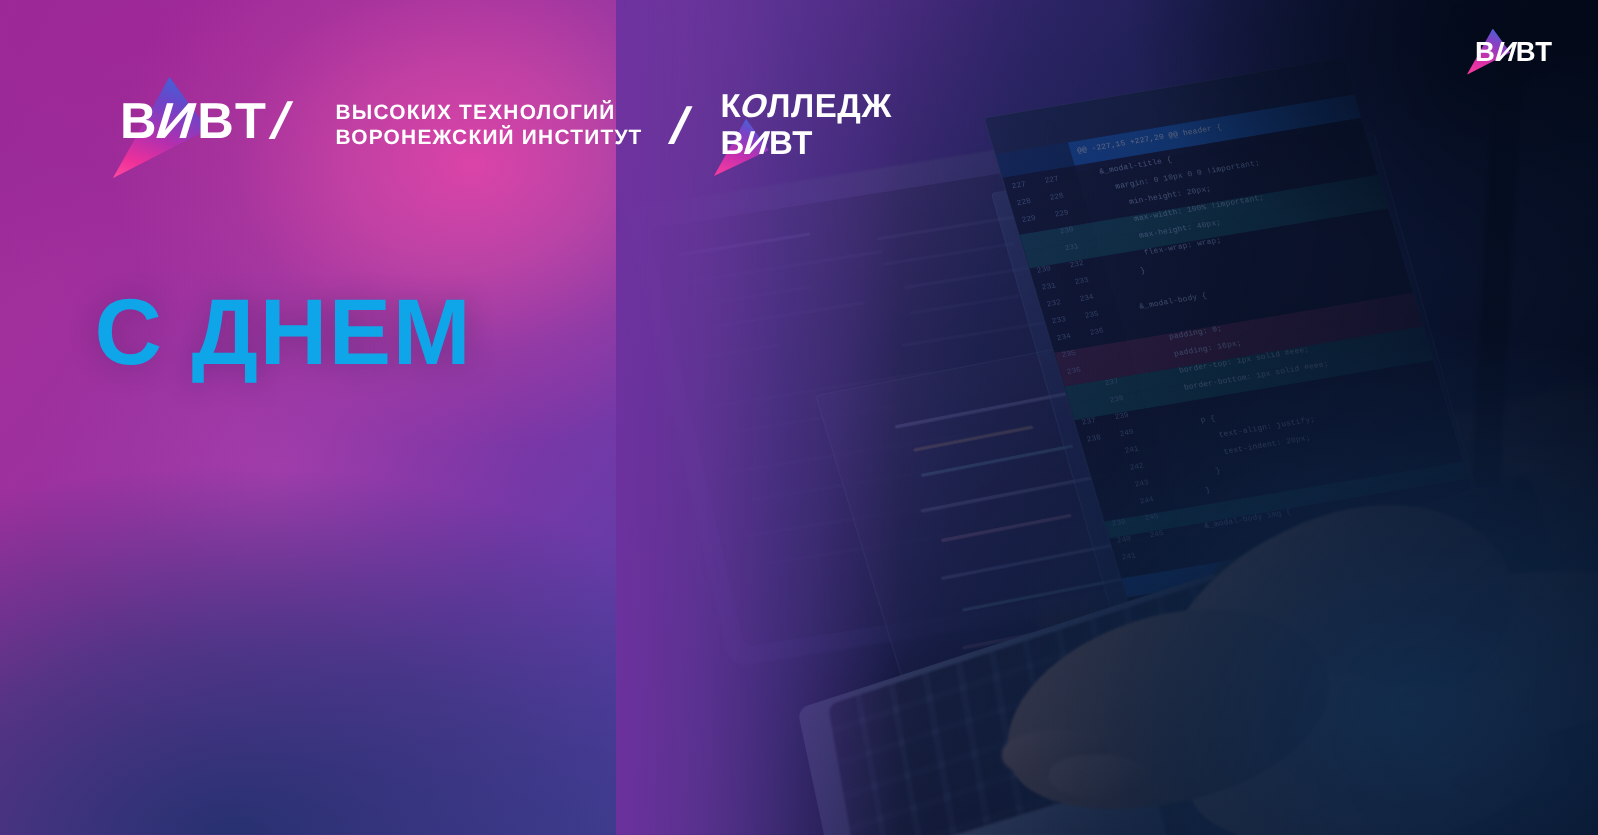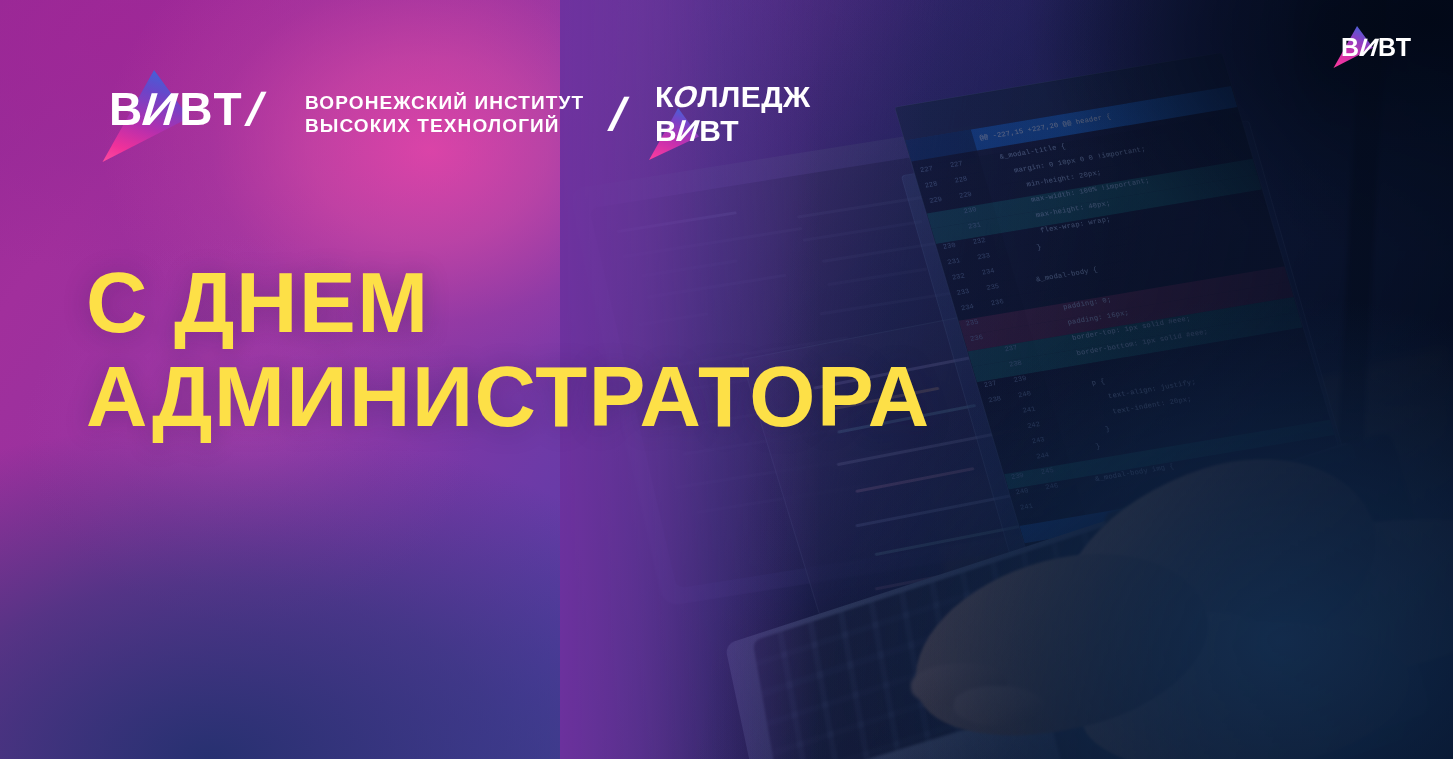--- a/index.html
+++ b/index.html
@@ -330,21 +330,21 @@
     clip-path:polygon(62% 0%, 100% 52%, 6% 100%);
   }
   .corner-word{
     position:absolute;left:12px;top:9px;color:#fff;font-size:25px;font-weight:700;
     letter-spacing:.5px;
   }
 
   
   .headline{
     position:absolute;left:86px;top:262px;
-    color:#fde047;font-weight:700;
+    color:#0ea5e9;font-weight:700;
     font-size:85px;line-height:.96;letter-spacing:1.5px;
     text-shadow:0 2px 26px rgba(30,20,70,.28);
   }
   .headline div{white-space:nowrap;}
   .hl2{margin-top:12px;}
   .hl3{margin-top:12px;}
 </style>
 </head>
 <body>
 
@@ -528,34 +528,33 @@
       <div class="tri"></div>
       <div class="vivt-word">
         <span>В</span>
           <span class="slant">И</span>
           <span>В</span>
           <span>Т</span>
           <span class="logo-slash">/</span>
       </div>
     </div>
     <div class="logo-sub">
+      <div>ВЫСОКИХ ТЕХНОЛОГИЙ</div>
       <div>ВОРОНЕЖСКИЙ ИНСТИТУТ</div>
-      <div>ВЫСОКИХ ТЕХНОЛОГИЙ</div>
     </div>
     <span class="lockup-sep">/</span>
     <div class="college-block">
       <div class="college-tri"></div>
       <div class="college-top"><span class="sk" style="transform:skewX(0deg)">К</span><span class="sk">О</span><span class="sk" style="transform:skewX(0deg)">Л</span><span class="sk" style="transform:skewX(0deg)">Л</span><span class="sk" style="transform:skewX(0deg)">Е</span><span class="sk" style="transform:skewX(0deg)">Д</span><span class="sk" style="transform:skewX(0deg)">Ж</span></div>
       <div class="college-bot">В<span class="sk">И</span>ВТ</div>
     </div>
   </div>
 
   <div class="corner-logo">
     <div class="corner-tri"></div>
     <div class="corner-word">В<span class="sk">И</span>ВТ</div>
   </div>
 
   <div class="headline">
     <div class="hl1">С ДНЕМ</div>
-    <div class="hl3">АДМИНИСТРАТОРА</div>
   </div>
 
 </div>
 
 </body></html>

